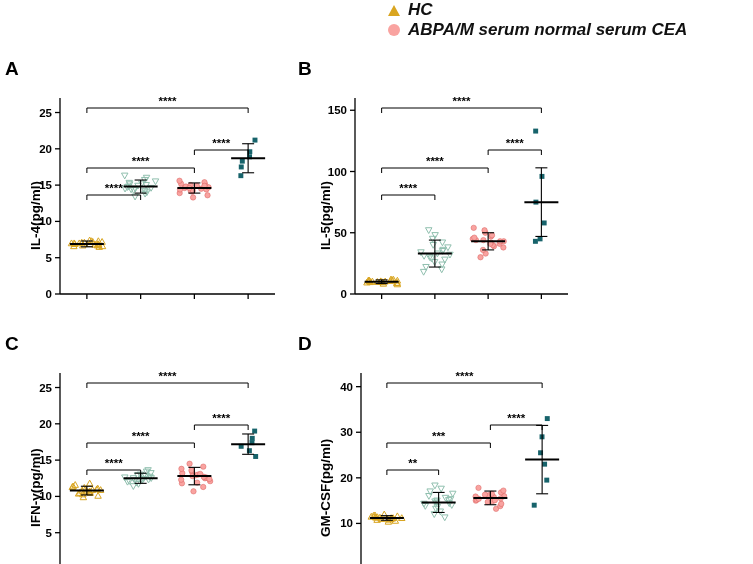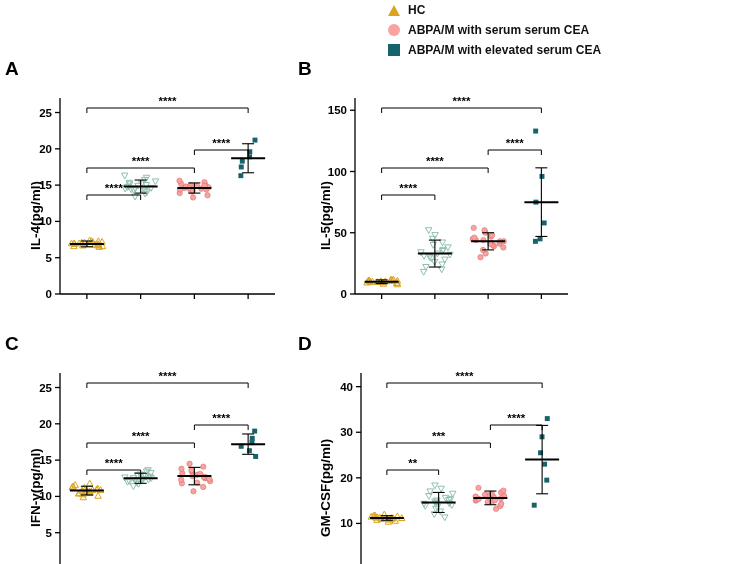--- a/index.html
+++ b/index.html
@@ -8,21 +8,21 @@
     font-family:"Liberation Sans", sans-serif;
     color:#111;
     position:relative;
     overflow:hidden;
   }
   .legend{
     position:absolute; top:2px; left:388px;
     display:flex; flex-direction:column; gap:4px;
   }
   .legend-row{display:flex;align-items:center;gap:8px;height:16px;}
-  .legend-label{font-size:12px;font-weight:bold;color:#111;letter-spacing:0px;}
+  .legend-label{font-size:17px;font-weight:bold;color:#111;letter-spacing:0px;font-style:italic;}
   .mk{width:13px;height:13px;display:inline-block;position:relative;}
   .mk.triangle-up{
     width:0;height:0;border-left:6.5px solid transparent;border-right:6.5px solid transparent;
     border-bottom:11px solid #d9a520;
   }
   .mk.triangle-down{
     width:0;height:0;border-left:6.5px solid transparent;border-right:6.5px solid transparent;
     border-top:11px solid #8fbfae;
   }
   .mk.circle{width:12px;height:12px;border-radius:50%;background:#f9a3a0;}
@@ -45,25 +45,21 @@
 </head>
 <body>
 
 <div class="legend">
   <div class="legend-row">
     <span class="mk triangle-up"></span>
     <span class="legend-label">HC</span>
   </div>
   <div class="legend-row">
     <span class="mk circle"></span>
-    <span class="legend-label">ABPA/M with serum serum CEA</span>
-  </div>
-  <div class="legend-row">
-    <span class="mk square"></span>
-    <span class="legend-label">ABPA/M with elevated serum CEA</span>
+    <span class="legend-label">ABPA/M serum normal serum CEA</span>
   </div>
 </div>
 
 <div class="panel-letter" style="left:5px;top:58px;">A</div>
 <div class="panel-letter" style="left:298px;top:58px;">B</div>
 <div class="panel-letter" style="left:5px;top:333px;">C</div>
 <div class="panel-letter" style="left:298px;top:333px;">D</div>
 
 <div class="axis-title" style="left:28px;top:250px;transform:rotate(-90deg);">IL-4(pg/ml)</div>
 <div class="axis-title" style="left:318px;top:250px;transform:rotate(-90deg);">IL-5(pg/ml)</div>

